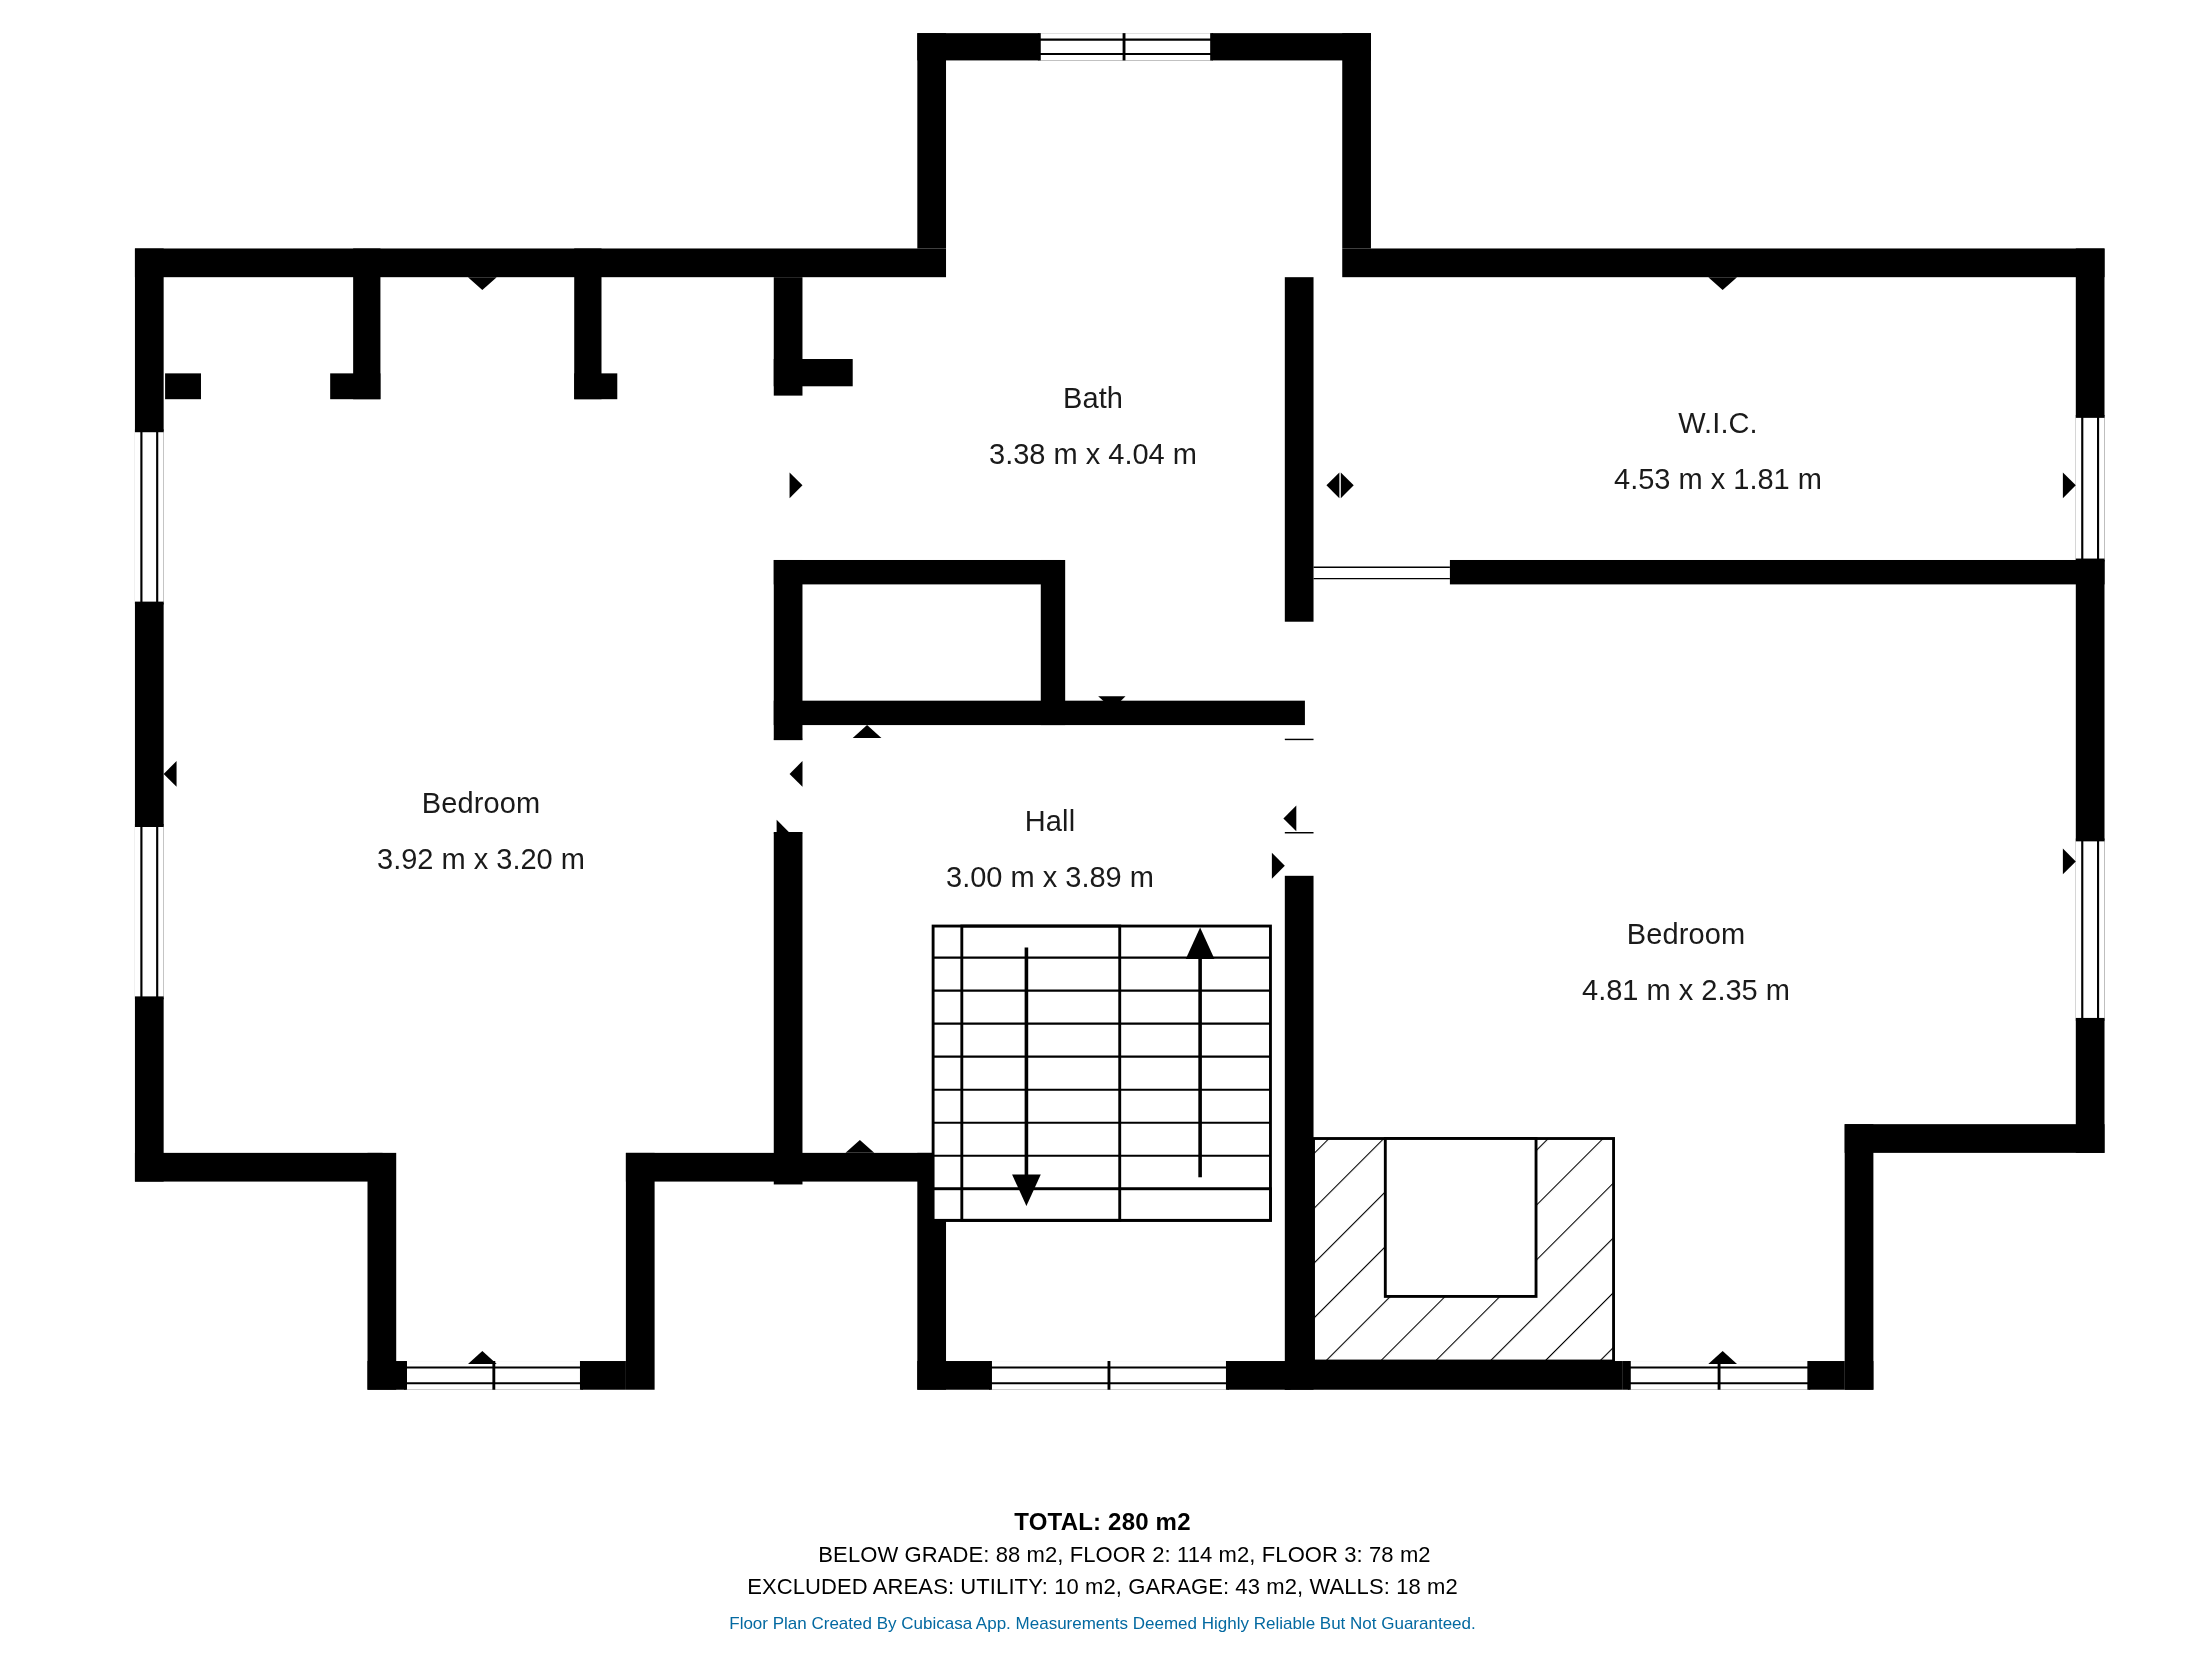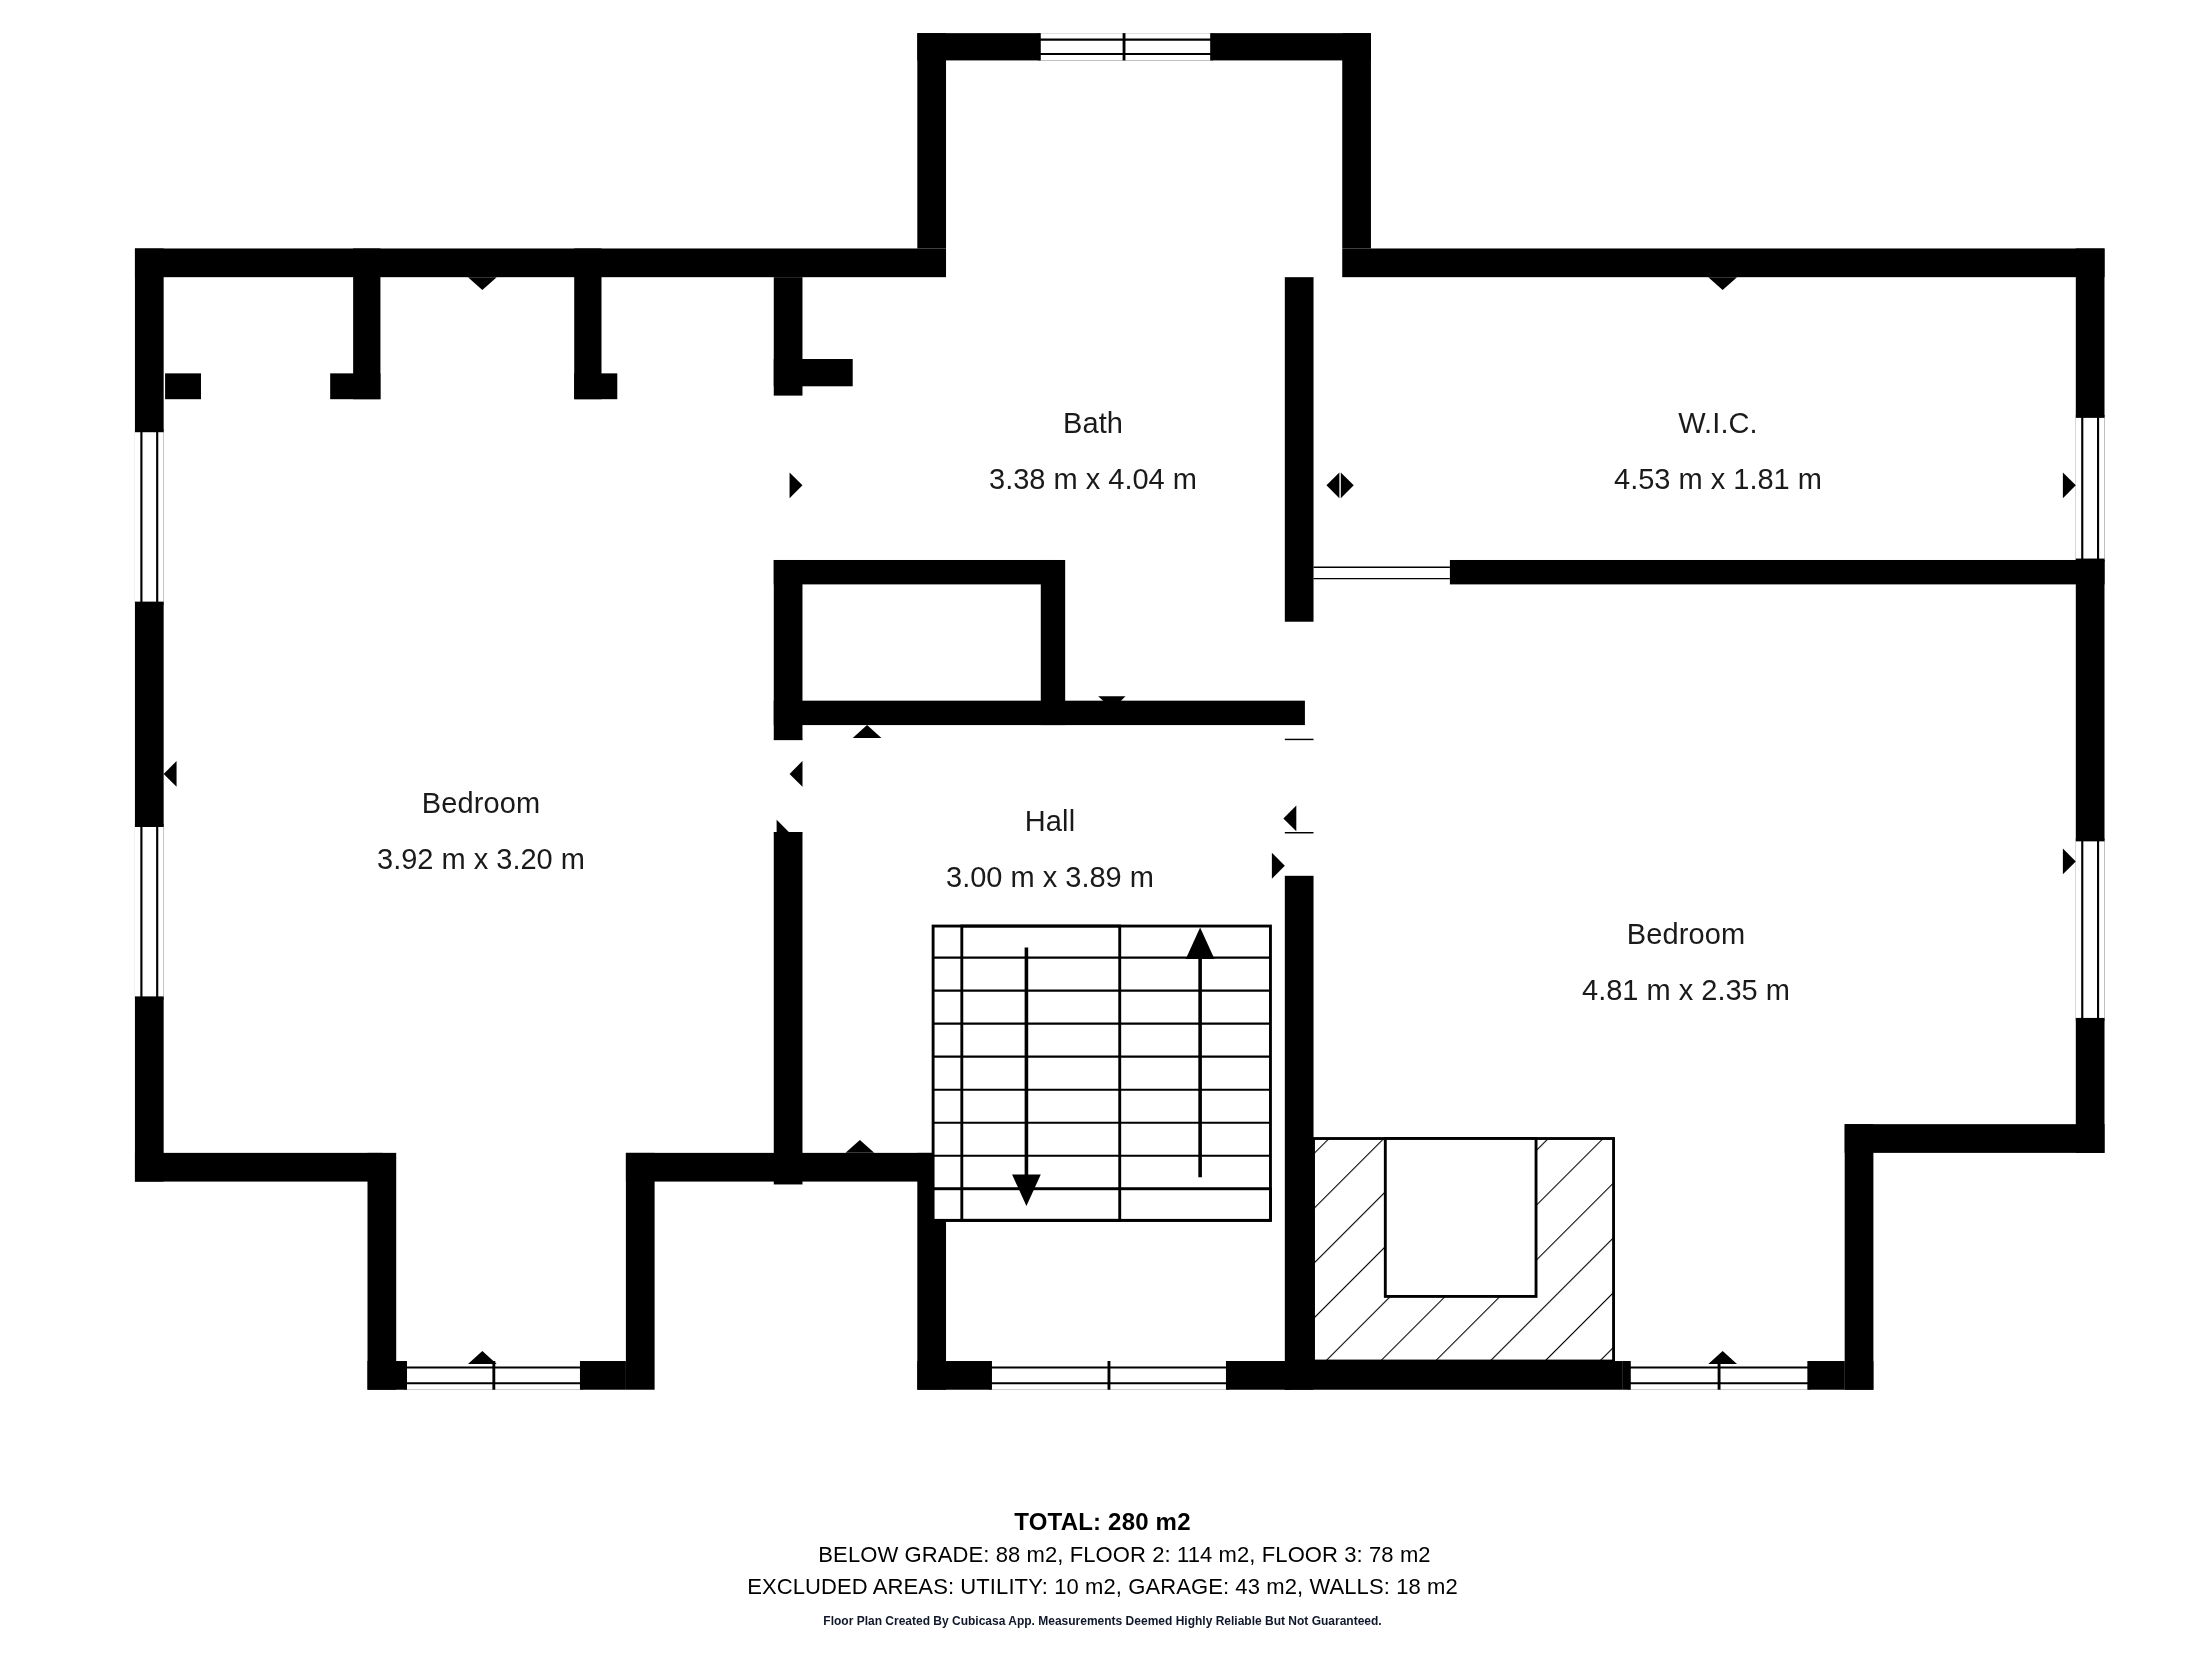--- a/index.html
+++ b/index.html
@@ -60,23 +60,22 @@
     letter-spacing: 0.1px;
     padding-left: 22px;
   }
   .footer-line3 {
     top: 1574px;
     font-size: 22px;
     letter-spacing: 0.1px;
   }
   .footer-credit {
     top: 1614px;
-    font-size: 12px;
-    color: #0f172a;
-    font-weight: bold;
+    font-size: 17px;
+    color: #0369a1;
   }
 </style>
 </head>
 <body>
 
 <svg id="plan" viewBox="0 0 3072 2304">
 
   <g fill="#000000">
 
     <rect x="1278" y="46" width="40" height="300"></rect>
@@ -243,21 +242,21 @@
     <defs>
       <pattern id="diag" width="54" height="54" patternUnits="userSpaceOnUse" patternTransform="rotate(45)">
         <line x1="0" y1="0" x2="0" y2="54" stroke="#000000" stroke-width="3"></line>
       </pattern>
     </defs>
     <rect x="1830" y="1586" width="418" height="310" fill="url(#diag)" stroke="#000000" stroke-width="4"></rect>
     <rect x="1930" y="1586" width="210" height="220" fill="#ffffff" stroke="#000000" stroke-width="4"></rect>
   </g>
 </svg>
 
-<div class="label" style="left:1093px; top:451px;">
+<div class="label" style="left:1093px; top:426px;">
   <span class="room-name">Bath</span>
   <span class="room-dims">3.38 m x 4.04 m</span>
 </div>
 <div class="label" style="left:1718px; top:451px;">
   <span class="room-name">W.I.C.</span>
   <span class="room-dims">4.53 m x 1.81 m</span>
 </div>
 <div class="label" style="left:481px; top:831px;">
   <span class="room-name">Bedroom</span>
   <span class="room-dims">3.92 m x 3.20 m</span>

